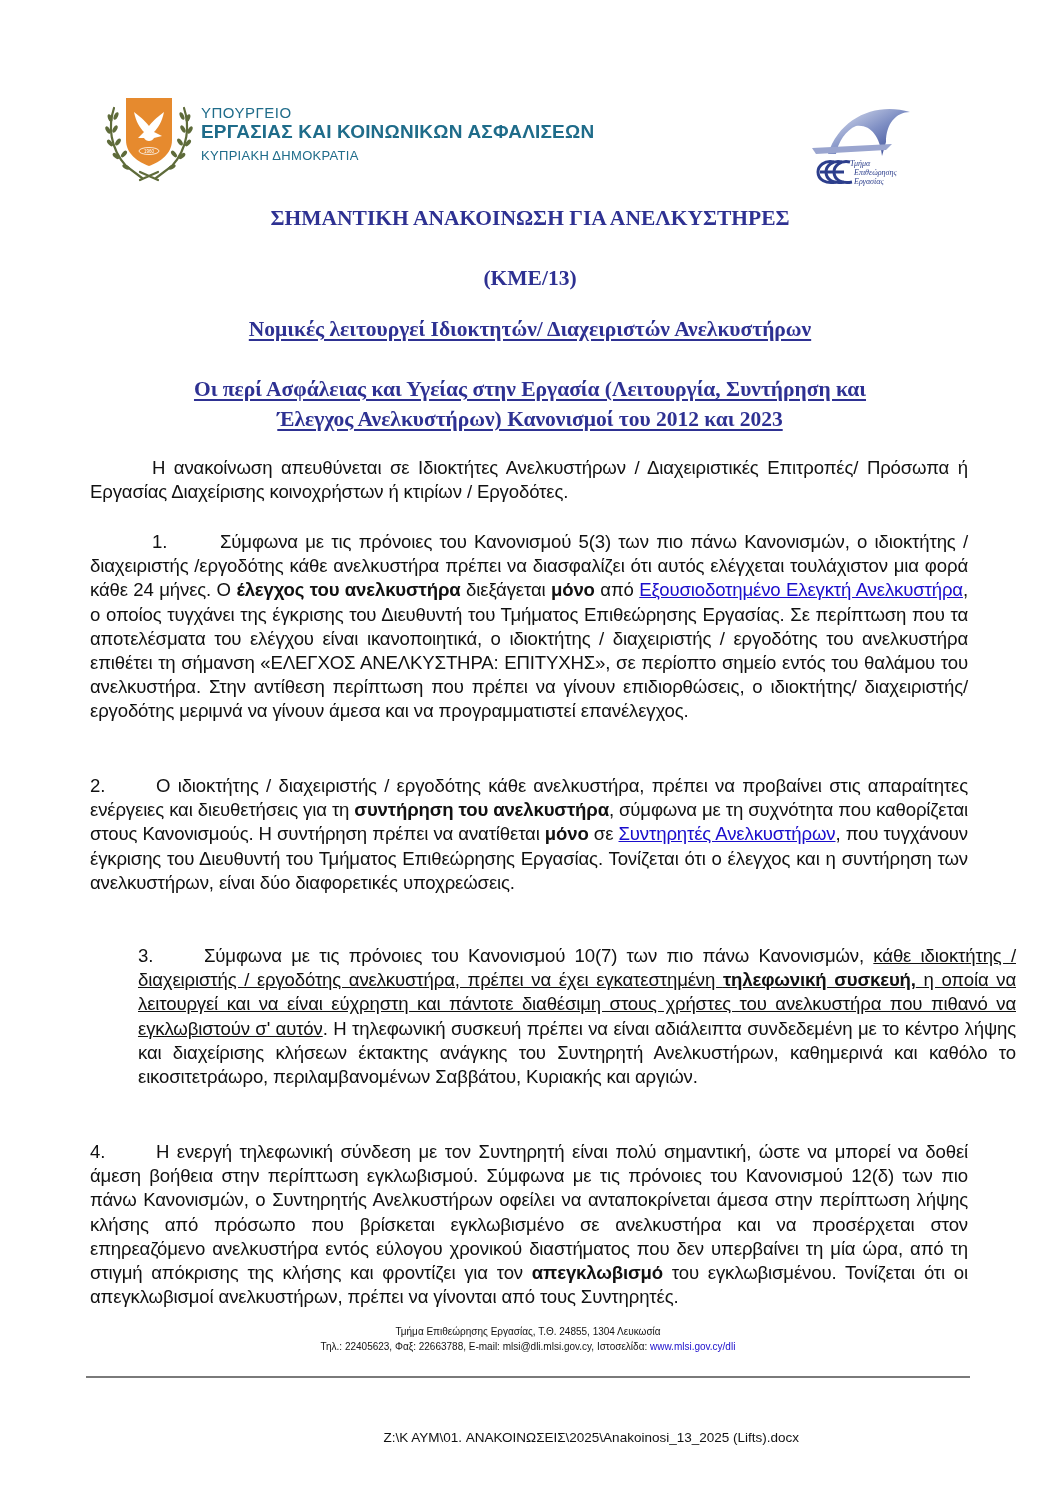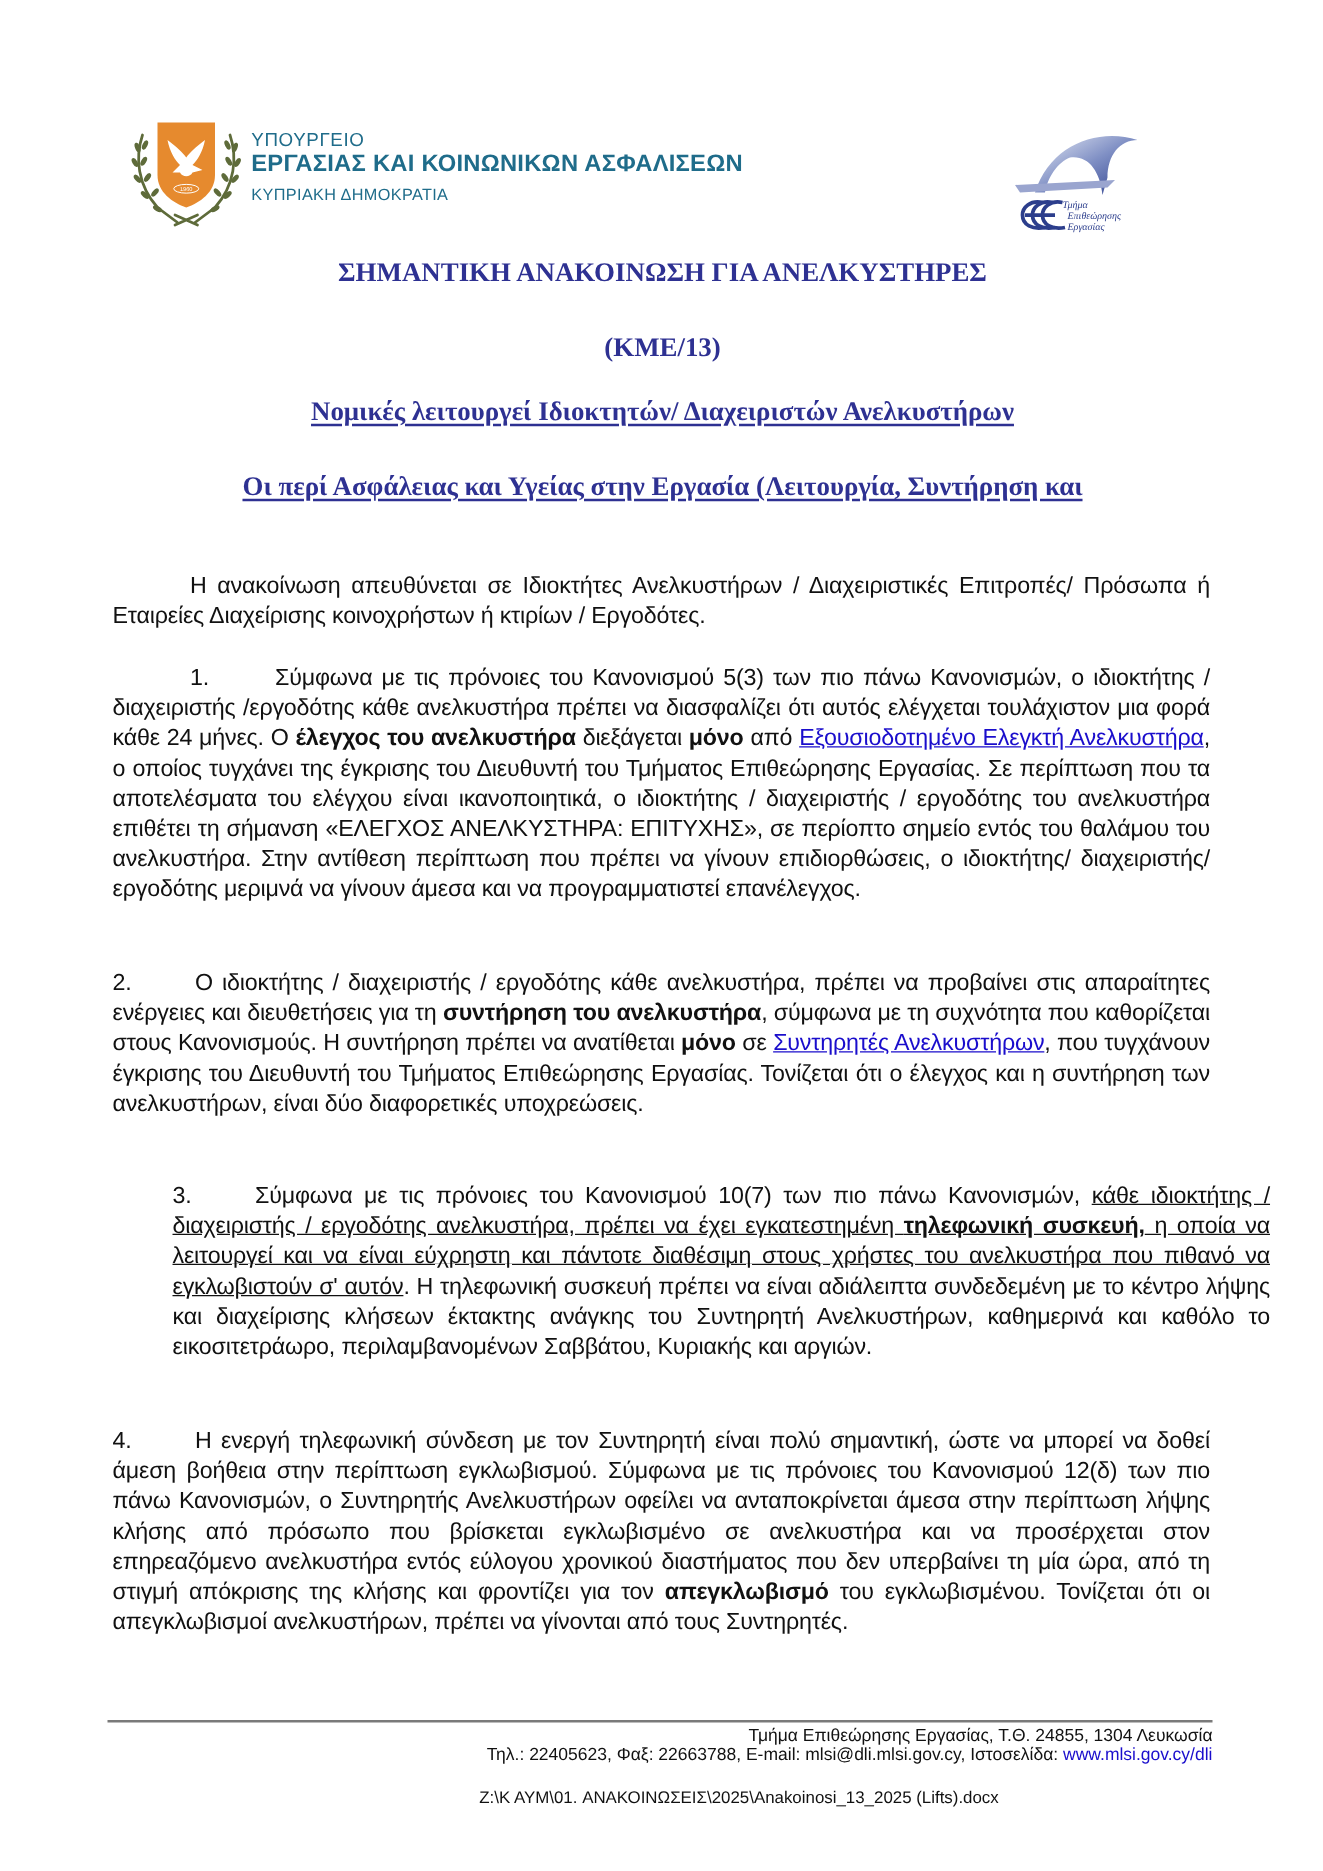--- a/index.html
+++ b/index.html
@@ -32,22 +32,22 @@
   .p3 { top: 944px; margin-left: 48px; }
   .p4 { top: 1140px; }
   .num { display: inline-block; width: 66px; text-indent: 0; }
   .p1 .num { width: 68px; }
   .b { font-weight: bold; }
   .u { text-decoration: underline; }
   a.link { color: #1a0dcc; text-decoration: underline; }
 
   
   .footer-rule { position: absolute; left: 86px; top: 1376px; width: 884px; height: 2px; background: #7a7a7a; }
-  .footer { position: absolute; left: 86px; top: 1381px; width: 884px; text-align: right;
-            font-size: 14px; line-height: 15px; color: #111; }
+  .footer { position: absolute; left: 86px; top: 1324px; width: 884px; text-align: center;
+            font-size: 10px; line-height: 15px; color: #111; }
   .footer a { color: #1a0dcc; text-decoration: none; }
   .filepath { position: absolute; right: 90px; top: 1430px; font-size: 13.5px; color: #111; }
 </style>
 </head>
 <body>
 
 <div class="page">
 
   <svg class="ministry-logo" viewBox="0 0 90 86">
 
@@ -109,23 +109,24 @@
     <text x="44" y="64" font-size="8" font-style="italic" fill="#2c3e8c" font-family="Liberation Serif, serif">Τμήμα</text>
     <text x="48" y="73" font-size="8" font-style="italic" fill="#2c3e8c" font-family="Liberation Serif, serif">Επιθεώρησης</text>
     <text x="48" y="82" font-size="8" font-style="italic" fill="#2c3e8c" font-family="Liberation Serif, serif">Εργασίας</text>
   </svg>
 
   <div class="title t1">ΣΗΜΑΝΤΙΚΗ ΑΝΑΚΟΙΝΩΣΗ ΓΙΑ ΑΝΕΛΚΥΣΤΗΡΕΣ</div>
   <div class="title t2">(ΚΜΕ/13)</div>
   <div class="title t3">Νομικές λειτουργεί Ιδιοκτητών/ Διαχειριστών Ανελκυστήρων</div>
   <div class="title t4">
     <span>Οι περί Ασφάλειας και Υγείας στην Εργασία (Λειτουργία, Συντήρηση και</span><br>
+    <span>Έλεγχος Ανελκυστήρων) Κανονισμοί του 2012 και 2023</span>
   </div>
 
-  <div class="para p-intro">Η ανακοίνωση απευθύνεται σε Ιδιοκτήτες Ανελκυστήρων / Διαχειριστικές Επιτροπές/ Πρόσωπα ή Εταιρείες Διαχείρισης κοινοχρήστων ή κτιρίων / Εργοδότες.</div>
+  <div class="para p-intro">Η ανακοίνωση απευθύνεται σε Ιδιοκτήτες Ανελκυστήρων / Διαχειριστικές Επιτροπές/ Πρόσωπα ή Εργασίας Διαχείρισης κοινοχρήστων ή κτιρίων / Εργοδότες.</div>
 
   <div class="para p1"><span class="num">1.</span><span>Σύμφωνα με τις πρόνοιες του Κανονισμού 5(3) των πιο πάνω Κανονισμών, ο ιδιοκτήτης /διαχειριστής /εργοδότης κάθε ανελκυστήρα πρέπει να διασφαλίζει ότι αυτός ελέγχεται τουλάχιστον μια φορά κάθε 24 μήνες. Ο </span><span class="b">έλεγχος του ανελκυστήρα</span><span> διεξάγεται </span><span class="b">μόνο</span><span> από </span><a class="link" href="#">Εξουσιοδοτημένο Ελεγκτή Ανελκυστήρα</a><span>, ο οποίος τυγχάνει της έγκρισης του Διευθυντή του Τμήματος Επιθεώρησης Εργασίας. Σε περίπτωση που τα αποτελέσματα του ελέγχου είναι ικανοποιητικά, ο ιδιοκτήτης / διαχειριστής / εργοδότης του ανελκυστήρα επιθέτει τη σήμανση «ΕΛΕΓΧΟΣ ΑΝΕΛΚΥΣΤΗΡΑ: ΕΠΙΤΥΧΗΣ», σε περίοπτο σημείο εντός του θαλάμου του ανελκυστήρα. Στην αντίθεση περίπτωση που πρέπει να γίνουν επιδιορθώσεις, ο ιδιοκτήτης/ διαχειριστής/ εργοδότης μεριμνά να γίνουν άμεσα και να προγραμματιστεί επανέλεγχος.</span></div>
 
   <div class="para p2"><span class="num">2.</span><span>Ο ιδιοκτήτης / διαχειριστής / εργοδότης κάθε ανελκυστήρα, πρέπει να προβαίνει στις απαραίτητες ενέργειες και διευθετήσεις για τη </span><span class="b">συντήρηση του ανελκυστήρα</span><span>, σύμφωνα με τη συχνότητα που καθορίζεται στους Κανονισμούς. Η συντήρηση πρέπει να ανατίθεται </span><span class="b">μόνο</span><span> σε </span><a class="link" href="#">Συντηρητές Ανελκυστήρων</a><span>, που τυγχάνουν έγκρισης του Διευθυντή του Τμήματος Επιθεώρησης Εργασίας. Τονίζεται ότι ο έλεγχος και η συντήρηση των ανελκυστήρων, είναι δύο διαφορετικές υποχρεώσεις.</span></div>
 
   <div class="para p3"><span class="num">3.</span><span>Σύμφωνα με τις πρόνοιες του Κανονισμού 10(7) των πιο πάνω Κανονισμών, </span><span class="u">κάθε ιδιοκτήτης / διαχειριστής / εργοδότης ανελκυστήρα, πρέπει να έχει εγκατεστημένη </span><span class="u b">τηλεφωνική συσκευή,</span><span class="u"> η οποία να λειτουργεί και να είναι εύχρηστη και πάντοτε διαθέσιμη στους χρήστες του ανελκυστήρα που πιθανό να εγκλωβιστούν σ' αυτόν</span><span>. Η τηλεφωνική συσκευή πρέπει να είναι αδιάλειπτα συνδεδεμένη με το κέντρο λήψης και διαχείρισης κλήσεων έκτακτης ανάγκης του Συντηρητή Ανελκυστήρων, καθημερινά και καθόλο το εικοσιτετράωρο, περιλαμβανομένων Σαββάτου, Κυριακής και αργιών.</span></div>
 
   <div class="para p4"><span class="num">4.</span><span>Η ενεργή τηλεφωνική σύνδεση με τον Συντηρητή είναι πολύ σημαντική, ώστε να μπορεί να δοθεί άμεση βοήθεια στην περίπτωση εγκλωβισμού. Σύμφωνα με τις πρόνοιες του Κανονισμού 12(δ) των πιο πάνω Κανονισμών, ο Συντηρητής Ανελκυστήρων οφείλει να ανταποκρίνεται άμεσα στην περίπτωση λήψης κλήσης από πρόσωπο που βρίσκεται εγκλωβισμένο σε ανελκυστήρα και να προσέρχεται στον επηρεαζόμενο ανελκυστήρα εντός εύλογου χρονικού διαστήματος που δεν υπερβαίνει τη μία ώρα, από τη στιγμή απόκρισης της κλήσης και φροντίζει για τον </span><span class="b">απεγκλωβισμό</span><span> του εγκλωβισμένου. Τονίζεται ότι οι απεγκλωβισμοί ανελκυστήρων, πρέπει να γίνονται από τους Συντηρητές.</span></div>
 
   <div class="footer-rule"></div>

